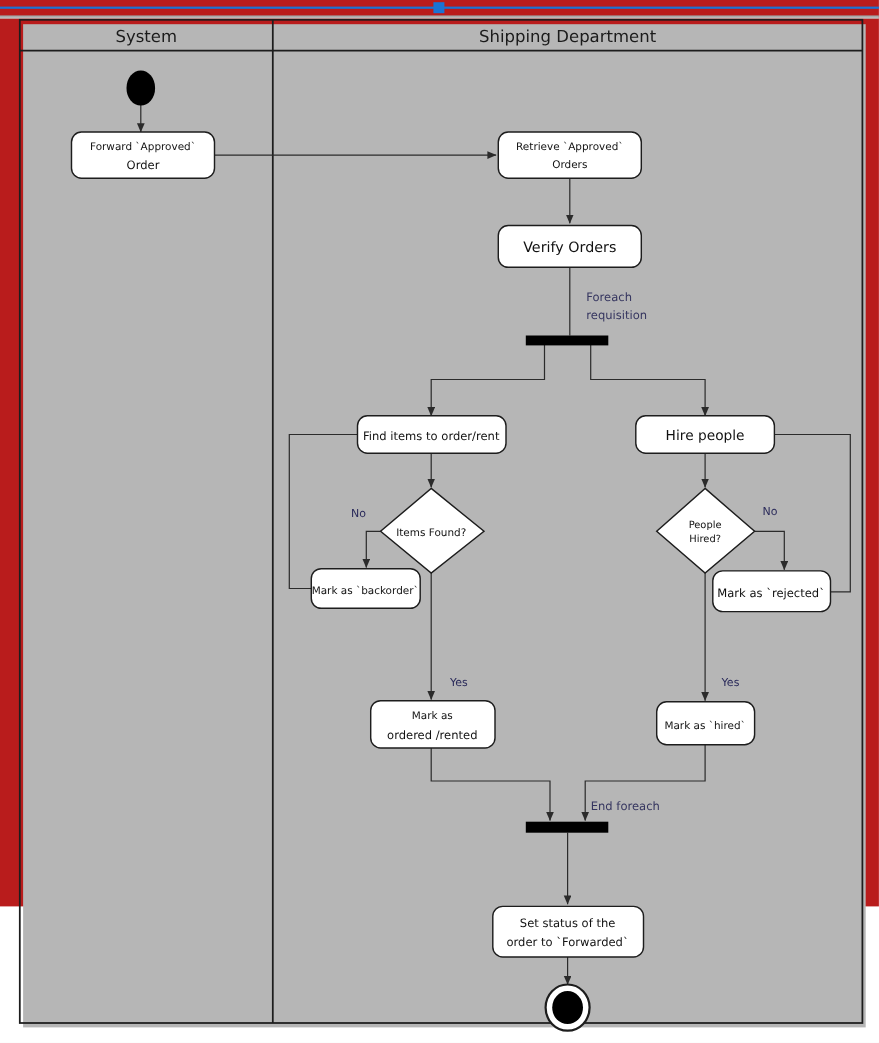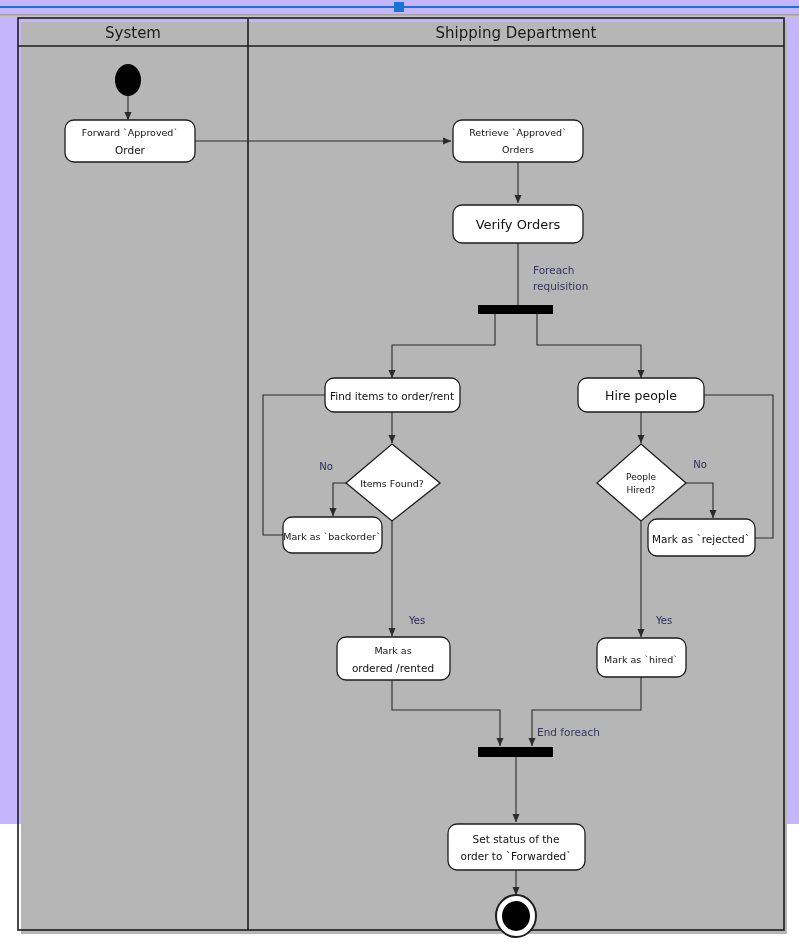--- a/index.html
+++ b/index.html
@@ -1,20 +1,20 @@
 <!DOCTYPE html>
 <html><head>
 <meta charset="utf-8">
 <style>
   html,body{margin:0;padding:0;background:#ffffff;}
   body{
     width:799px;height:948px;overflow:hidden;
     font-family:"DejaVu Sans", sans-serif;
   }
-  #stage{position:relative;width:799px;height:824px;background:#c4b5fd;}
+  #stage{position:relative;width:799px;height:824px;background:#b91c1c;}
 
   
   .sel-rail{position:absolute;left:0;top:6px;width:799px;height:2px;background:#1a73d4;}
   .sel-handle{position:absolute;left:394px;top:2px;width:10px;height:10px;background:#1a73d4;}
   .rule-grey{position:absolute;left:0;top:14px;width:799px;height:3px;
              background:linear-gradient(#9b9b9b,#c9c9c9);}
 
   
   .frame-shadow{position:absolute;left:21px;top:22px;width:766px;height:912px;
                 background:#b6b6b6;}

